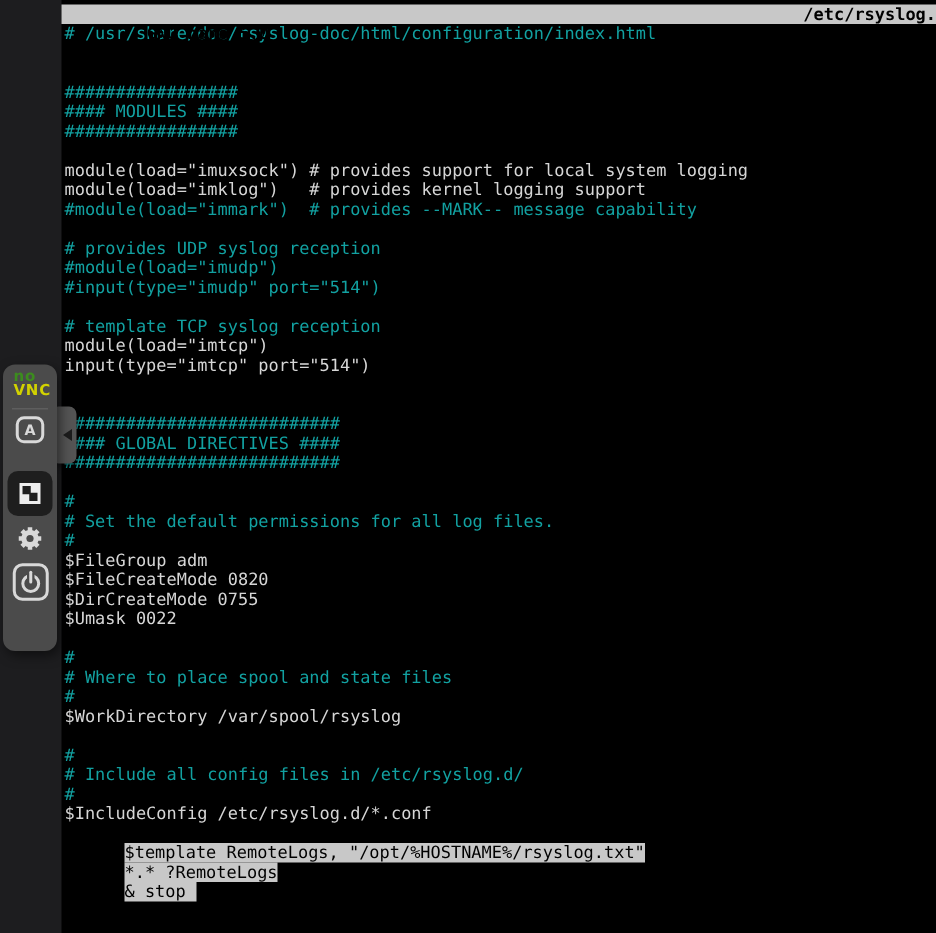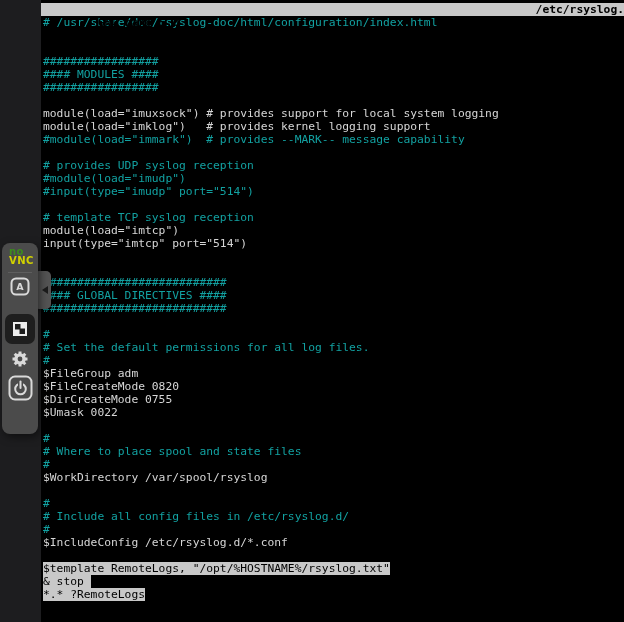--- a/index.html
+++ b/index.html
@@ -18,21 +18,21 @@
     position:relative;height:13px;margin-left:-2px;
     background:var(--titlebar-bg,#c8c8c8);color:var(--titlebar-text,#000);
     font-size:11.3px;line-height:13px;font-weight:bold;white-space:pre;
   }
   .title-left{padding-left:16px;}
   .title-right{position:absolute;right:0;top:0;}
   #buffer{font-size:11.3px;line-height:13px;}
   .row{height:13px;white-space:pre;}
   .row.comment{color:var(--comment,#12a1a1);}
   .row.code{color:var(--text,#d6d6d6);}
-  .sel{background:var(--selection-bg,#c8c8c8);color:var(--selection-text,#000);}
+  .sel{background:var(--selection-bg,#c8c8c8);color:var(--selection-text,#000);margin-left:40px;}
   
   .vnc-panel{
     position:absolute;left:2px;top:243px;width:36px;height:191px;
     background:var(--panel-bg,#4b4b4b);border-radius:8px;z-index:3;
     box-shadow:2px 3px 8px rgba(0,0,0,.5);
   }
   .logo{
     position:absolute;top:5px;left:7px;font-family:"DejaVu Sans",sans-serif;
     font-weight:bold;font-size:10px;line-height:8.5px;letter-spacing:.5px;
   }
@@ -108,22 +108,22 @@
         <div class="row comment"># Where to place spool and state files</div>
         <div class="row comment">#</div>
         <div class="row code">$WorkDirectory /var/spool/rsyslog</div>
         <div class="row blank"></div>
         <div class="row comment">#</div>
         <div class="row comment"># Include all config files in /etc/rsyslog.d/</div>
         <div class="row comment">#</div>
         <div class="row code">$IncludeConfig /etc/rsyslog.d/*.conf</div>
         <div class="row blank"></div>
         <div class="row"><span class="sel">$template RemoteLogs, "/opt/%HOSTNAME%/rsyslog.txt"</span></div>
+        <div class="row"><span class="sel">*.* ?RemoteLogs</span></div>
         <div class="row"><span class="sel">&amp; stop </span></div>
-        <div class="row"><span class="sel">*.* ?RemoteLogs</span></div>
       </div>
   </div>
 
   <div class="vnc-panel">
     <div class="logo">
       <div class="logo-no">no</div>
       <div class="logo-vnc">VNC</div>
     </div>
     <div class="divider"></div>
 

